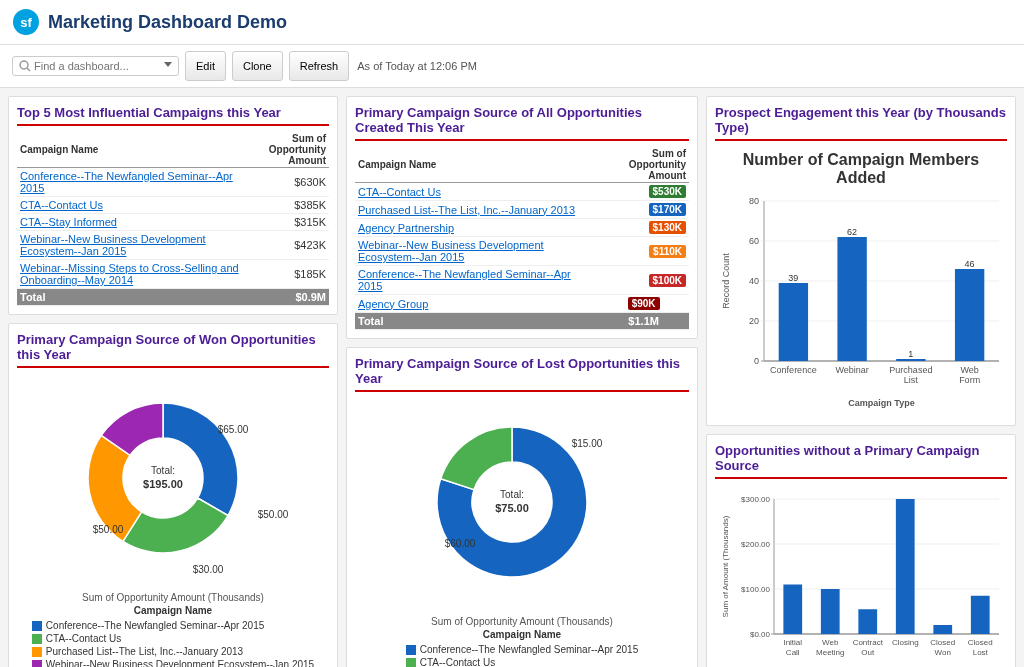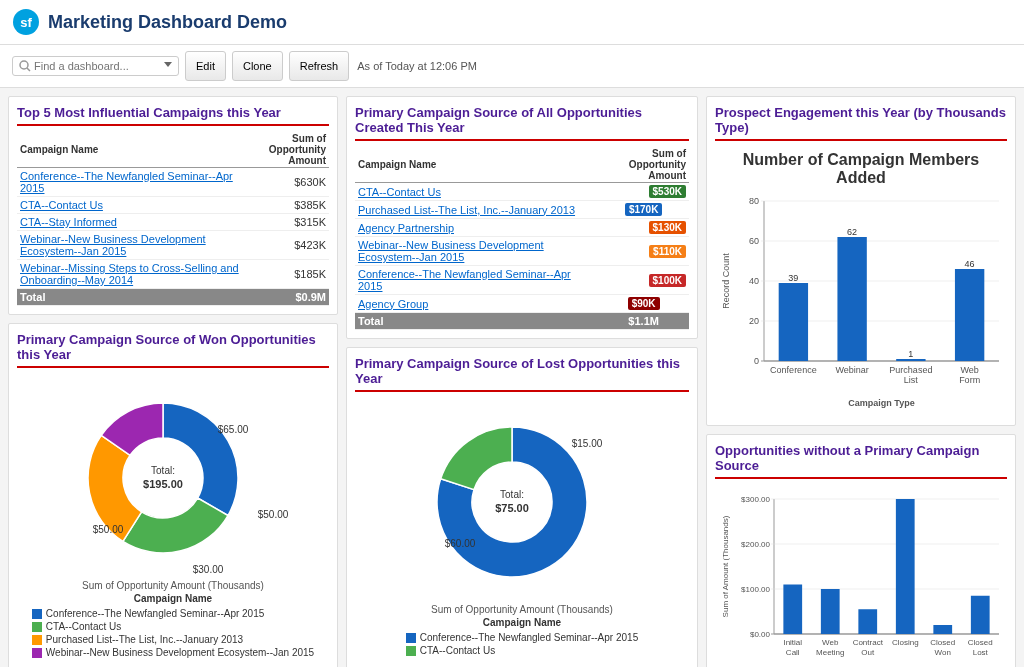--- a/index.html
+++ b/index.html
@@ -42,21 +42,21 @@
     
     .left-col { display: flex; flex-direction: column; gap: 8px; }
     .mid-col { display: flex; flex-direction: column; gap: 8px; }
     .right-col { display: flex; flex-direction: column; gap: 8px; }
 
     
     .donut-container { display: flex; flex-direction: column; align-items: center; padding: 4px 0; }
     .donut-labels { display: flex; flex-direction: column; align-items: flex-start; margin-top: 4px; font-size: 10px; gap: 2px; }
     .legend-item { display: flex; align-items: center; gap: 4px; }
     .legend-color { width: 10px; height: 10px; display: inline-block; }
-    .donut-axis-label { font-size: 10px; color: #555; margin-top: 2px; text-align: right; }
+    .donut-axis-label { font-size: 10px; color: #555; margin-top: 14px; text-align: right; }
     .donut-legend-title { font-size: 10px; font-weight: bold; text-align: center; margin-top: 2px; }
 
     
     .bar-chart-area { padding: 4px; }
     .bar-chart-title { text-align: center; font-size: 16px; font-weight: bold; margin-bottom: 4px; }
 
     
     .right-panel-top { }
     .right-panel-bottom { }
   </style>
@@ -181,21 +181,21 @@
             <th style="text-align:right;font-size:10px">Sum of Opportunity<br>Amount</th>
           </tr>
         </thead>
         <tbody id="all-body">
         <tr>
               <td><a href="#">CTA--Contact Us</a></td>
               <td style="text-align:right"><span class="badge badge-green">$530K</span></td>
             </tr>
             <tr>
               <td><a href="#">Purchased List--The List, Inc.--January 2013</a></td>
-              <td style="text-align:center"><span class="badge badge-blue">$170K</span></td>
+              <td style="text-align:right"><span class="badge badge-blue">$170K</span></td>
             </tr>
             <tr>
               <td><a href="#">Agency Partnership</a></td>
               <td style="text-align:right"><span class="badge badge-orange">$130K</span></td>
             </tr>
             <tr>
               <td><a href="#">Webinar--New Business Development Ecosystem--Jan 2015</a></td>
               <td style="text-align:right"><span class="badge badge-amber">$110K</span></td>
             </tr>
             <tr>

